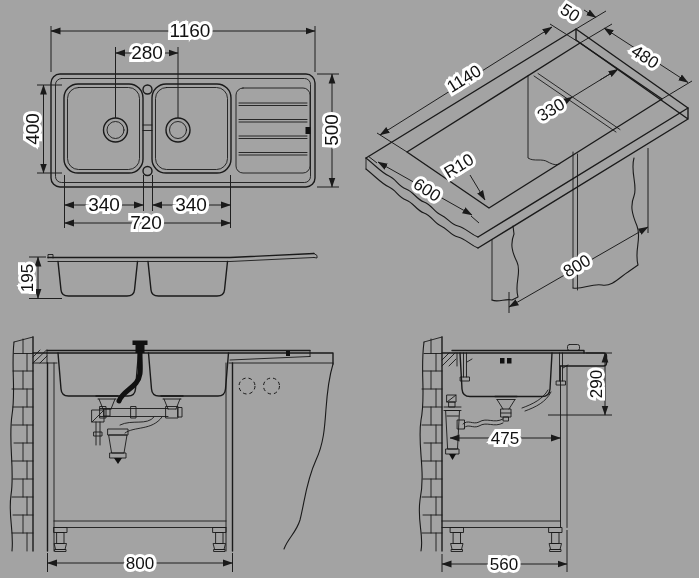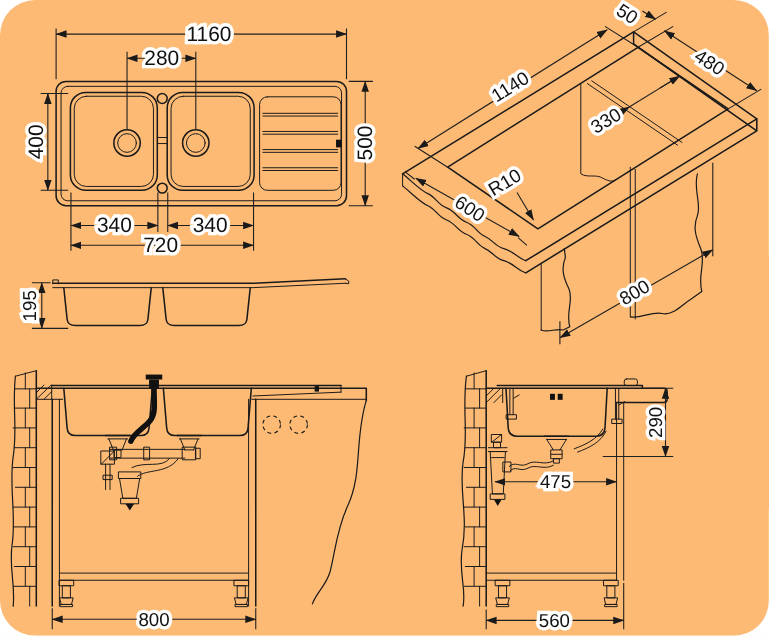--- a/index.html
+++ b/index.html
@@ -1,17 +1,17 @@
 <!DOCTYPE html>
 <html><head>
 <meta charset="utf-8">
 <style>
   html,body{margin:0;padding:0;background:#fff;}
-  #stage{position:relative;width:699px;height:578px;background:#fdba74;overflow:hidden;
-         font-family:"Liberation Sans",sans-serif;border-radius:32px;}
+  #stage{position:relative;width:699px;height:578px;background:#a3a3a3;overflow:hidden;
+         font-family:"Liberation Sans",sans-serif;}
   svg{display:block;}
   .o{fill:none;stroke:#1a1a1a;stroke-width:1.4;stroke-linejoin:round;stroke-linecap:round;}
   .t{fill:none;stroke:#1a1a1a;stroke-width:0.9;stroke-linejoin:round;stroke-linecap:round;}
   .w{fill:none;stroke:#1a1a1a;stroke-width:1.1;stroke-linejoin:round;stroke-linecap:round;}
   .d{fill:none;stroke:#1f1f1f;stroke-width:1;}
   .f{fill:#111;stroke:none;}
   .dash{fill:none;stroke:#1a1a1a;stroke-width:1;stroke-dasharray:3.5 3;}
   .lbl{font-family:"Liberation Sans",sans-serif;fill:#111;stroke:#fff;stroke-width:6px;
        paint-order:stroke;text-anchor:middle;font-size:17px;}
   .lbl-big{font-size:19px;}

